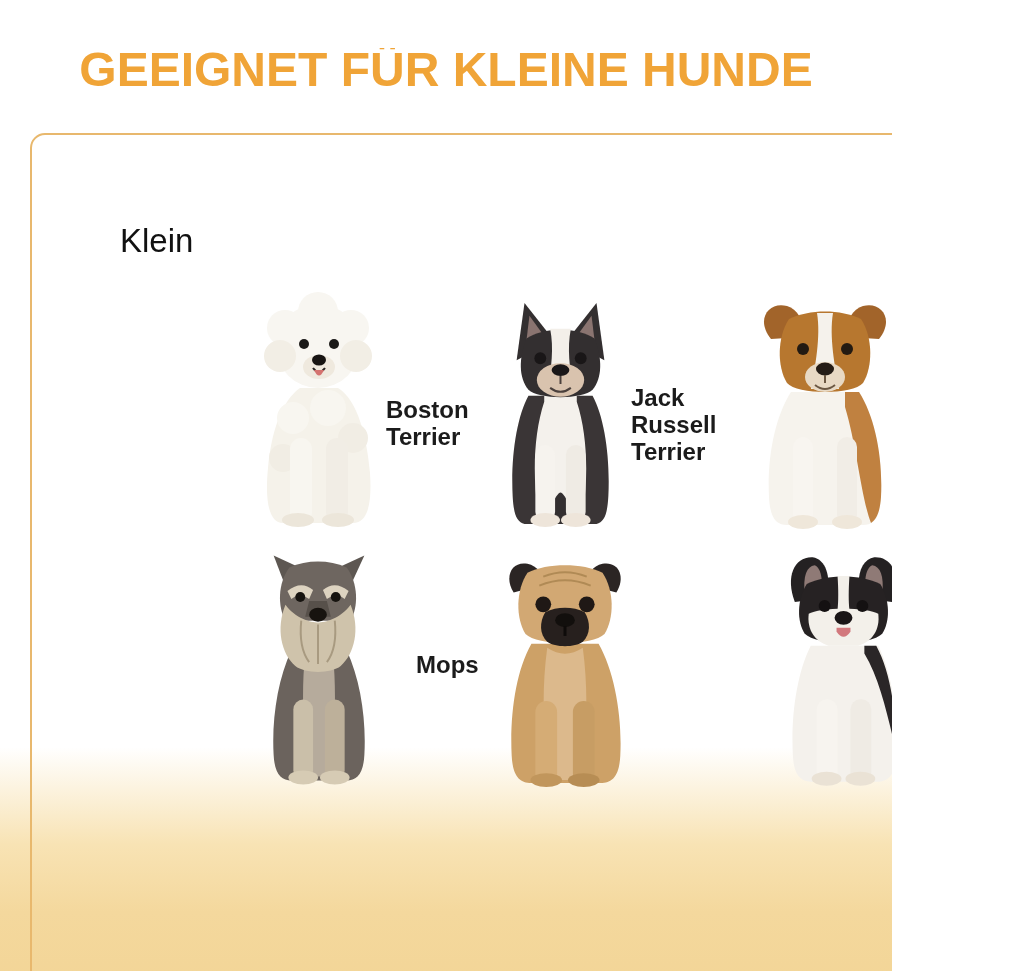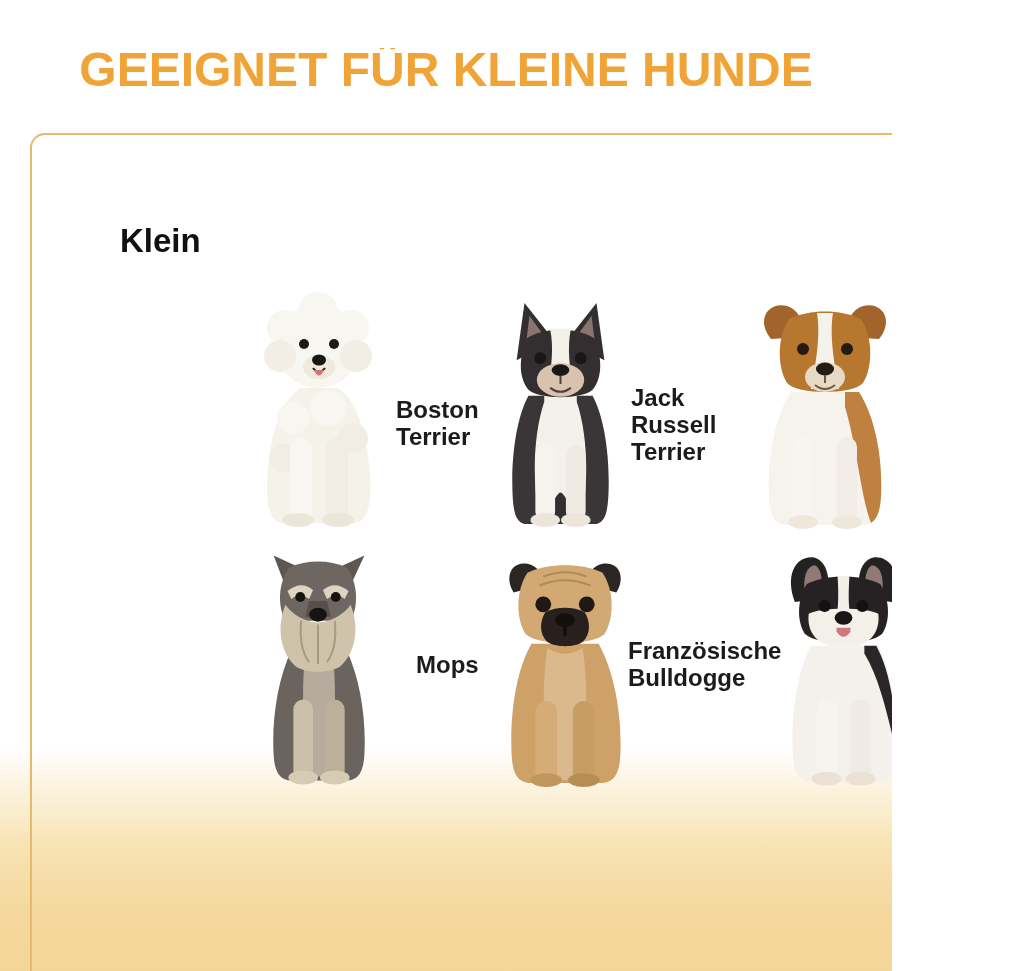--- a/index.html
+++ b/index.html
@@ -30,21 +30,21 @@
   .dots{
     position:absolute;left:945px;top:105px;
     display:flex;flex-direction:column;gap:15px;
   }
   .dot{
     width:13px;height:13px;border-radius:50%;
     background:#EDA63E;
   }
   .section-label{
     position:absolute;left:120px;top:174px;
-    margin:0;font-size:33px;font-weight:700;color:#111;
+    margin:0;font-size:33px;font-weight:400;color:#111;
   }
   .dog-label{
     position:absolute;
     font-size:24px;font-weight:700;color:#1B1B1B;
     line-height:27px;white-space:pre-line;
   }
   .dog{position:absolute;margin:0;}
   .dog svg{display:block;width:100%;height:100%;}
 </style>
 </head>
@@ -83,21 +83,21 @@
       <circle cx="118" cy="68" r="16" fill="#f2eee5"></circle>
       <circle cx="66" cy="56" r="5" fill="#1c1a19"></circle>
       <circle cx="96" cy="56" r="5" fill="#1c1a19"></circle>
       <ellipse cx="81" cy="79" rx="16" ry="12" fill="#efe9de"></ellipse>
       <ellipse cx="81" cy="72" rx="7" ry="5.5" fill="#181513"></ellipse>
       <path d="M75,80 Q81,88 87,80" stroke="#2a2422" stroke-width="2" fill="none"></path>
       <path d="M76,82 Q81,93 86,82 Z" fill="#d4726f"></path>
     </svg>
   </figure>
 
-  <div class="dog-label" style="left:396px;top:348px">Boston
+  <div class="dog-label" style="left:386px;top:348px">Boston
 Terrier</div>
   <figure class="dog" style="left:489px;top:250px;width:143px;height:231px">
     <svg viewBox="0 0 145 232">
       <path d="M28,62 L36,4 L66,42 Z" fill="#332f30"></path>
       <path d="M37,50 L41,17 L57,39 Z" fill="#8a7470"></path>
       <path d="M117,62 L109,4 L79,42 Z" fill="#332f30"></path>
       <path d="M108,50 L104,17 L88,39 Z" fill="#8a7470"></path>
       <path d="M40,98 C28,120 22,160 24,200 C25,220 30,228 40,228 L105,228 C115,228 120,220 121,200 C123,160 117,120 105,98 Z" fill="#f4f1ec"></path>
       <path d="M40,98 C28,120 22,160 24,200 C25,218 28,226 36,228 L52,228 C44,190 44,140 56,104 L56,98 Z" fill="#3a3536"></path>
       <path d="M105,98 C117,120 123,160 121,200 C120,218 117,226 109,228 L93,228 C101,190 101,140 89,104 L89,98 Z" fill="#3a3536"></path>
@@ -175,22 +175,20 @@
       <path d="M42,20 C30,38 30,66 40,82 C52,94 108,94 120,82 C130,66 130,38 118,20 C98,10 62,10 42,20 Z" fill="#d2a873"></path>
       <path d="M58,24 Q80,15 102,24 M54,33 Q80,22 106,33" stroke="#b08a55" stroke-width="2" fill="none"></path>
       <circle cx="58" cy="52" r="8" fill="#1f1815"></circle>
       <circle cx="102" cy="52" r="8" fill="#1f1815"></circle>
       <path d="M60,60 C54,70 54,82 62,90 C70,96 90,96 98,90 C106,82 106,70 100,60 C88,54 72,54 60,60 Z" fill="#27201e"></path>
       <ellipse cx="80" cy="68" rx="10" ry="7" fill="#120f0d"></ellipse>
       <path d="M80,74 L80,84" stroke="#0e0b0a" stroke-width="3"></path>
     </svg>
   </figure>
 
-  <div class="dog-label" style="left:628px;top:589px">Französische
-Bulldogge</div>
   <figure class="dog" style="left:769px;top:502px;width:149px;height:236px">
     <svg viewBox="0 0 150 237">
       <path d="M26,52 C16,26 26,6 44,7 C57,9 63,26 58,48 Z" fill="#242122"></path>
       <path d="M36,44 C34,26 38,16 46,15 C52,17 55,30 52,44 Z" fill="#8f7a76"></path>
       <path d="M124,52 C134,26 124,6 106,7 C93,9 87,26 92,48 Z" fill="#242122"></path>
       <path d="M114,44 C116,26 112,16 104,15 C98,17 95,30 98,44 Z" fill="#8f7a76"></path>
       <path d="M42,96 C28,124 22,166 24,206 C25,227 32,233 44,233 L108,233 C120,233 127,227 128,206 C130,166 124,124 110,96 Z" fill="#f4f1ec"></path>
       <path d="M108,96 C122,122 128,160 127,198 C120,170 112,130 96,104 L96,96 Z" fill="#2a2627"></path>
       <rect x="48" y="150" width="21" height="84" rx="10" fill="#f7f4ef"></rect>
       <rect x="82" y="150" width="21" height="84" rx="10" fill="#efebe4"></rect>

